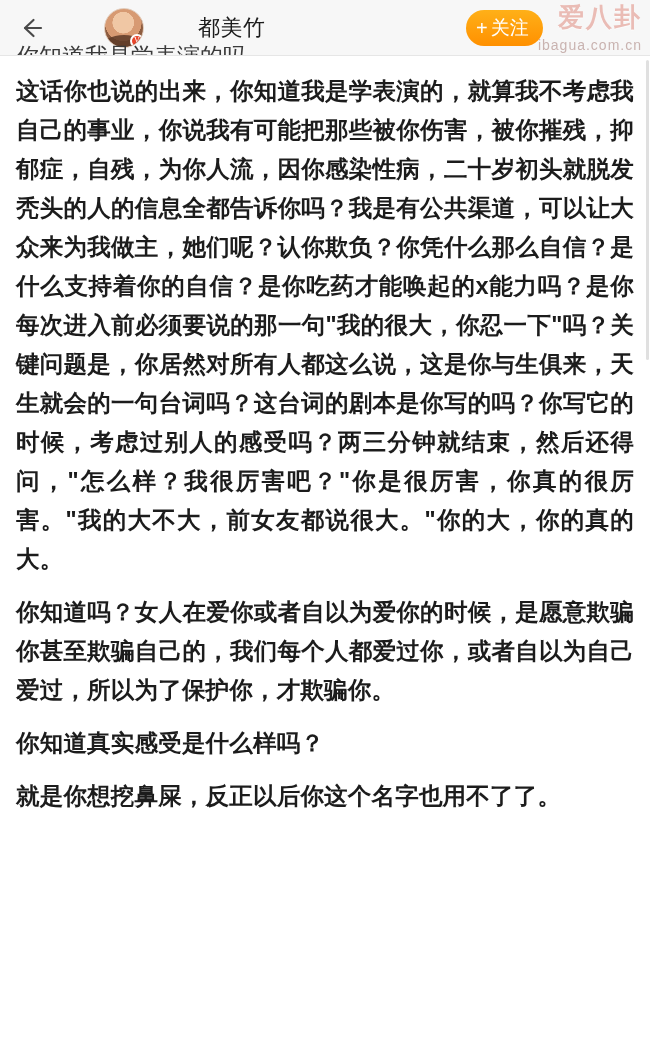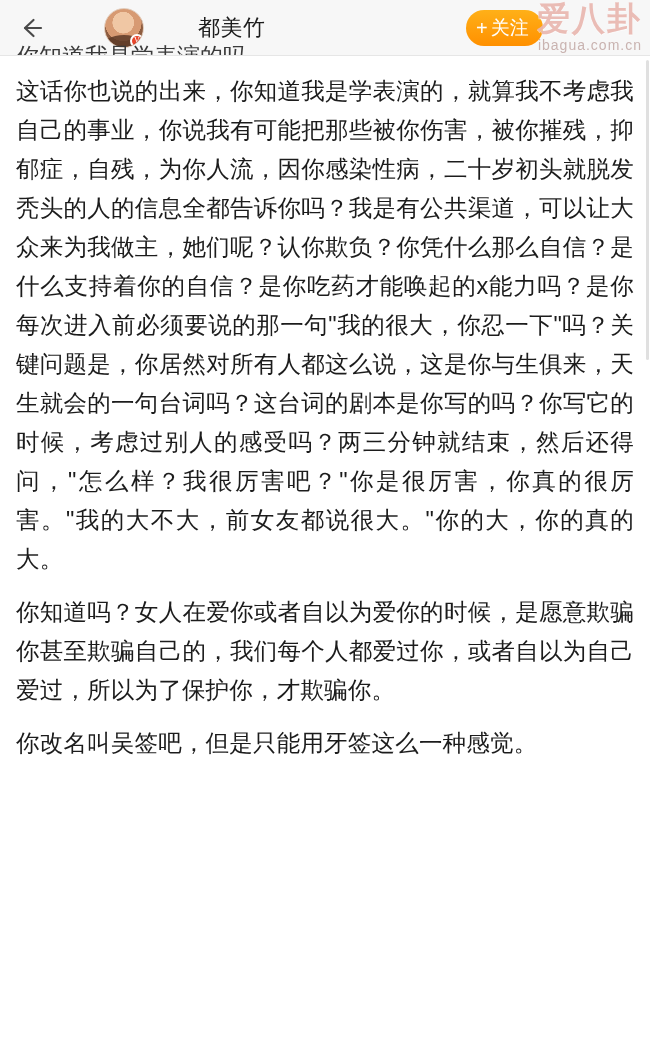--- a/index.html
+++ b/index.html
@@ -113,22 +113,22 @@
 
   
   .watermark {
     position: absolute;
     right: 8px;
     top: 2px;
     text-align: right;
     pointer-events: none;
   }
   .watermark .wm-main {
-    font-family: Liberation Serif, serif;
-    font-size: 33px;
+    font-family: Liberation Mono, monospace;
+    font-size: 26px;
     font-weight: bold;
     color: #e9b7b0;
     opacity: .92;
     letter-spacing: 2px;
     line-height: 34px;
     text-shadow: 0 1px 0 rgba(255,255,255,.6);
   }
   .watermark .wm-sub {
     font-size: 14px;
     color: #c9b3b0;
@@ -152,20 +152,21 @@
     white-space: nowrap;
   }
   .para {
     font-size: 23.5px;
     line-height: 39px;
     color: #1c1c1c;
     text-align: justify;
     text-justify: inter-ideograph;
     margin: 0;
     letter-spacing: .2px;
+    font-weight: bold;
   }
   .para + .para { margin-top: 14px; }
 
   .scroll-hint {
     position: absolute;
     right: 1px;
     top: 60px;
     width: 3px;
     height: 300px;
     background: rgba(0,0,0,.12);
@@ -201,16 +202,17 @@
     <div class="wm-sub">ibagua.com.cn</div>
   </div>
 </div>
 
 <div class="article">
 
   <div class="clipped-line">你知道我是学表演的吗</div>
 
   <p class="para">这话你也说的出来，你知道我是学表演的，就算我不考虑我自己的事业，你说我有可能把那些被你伤害，被你摧残，抑郁症，自残，为你人流，因你感染性病，二十岁初头就脱发秃头的人的信息全都告诉你吗？我是有公共渠道，可以让大众来为我做主，她们呢？认你欺负？你凭什么那么自信？是什么支持着你的自信？是你吃药才能唤起的x能力吗？是你每次进入前必须要说的那一句"我的很大，你忍一下"吗？关键问题是，你居然对所有人都这么说，这是你与生俱来，天生就会的一句台词吗？这台词的剧本是你写的吗？你写它的时候，考虑过别人的感受吗？两三分钟就结束，然后还得问，"怎么样？我很厉害吧？"你是很厉害，你真的很厉害。"我的大不大，前女友都说很大。"你的大，你的真的大。</p>
   <p class="para">你知道吗？女人在爱你或者自以为爱你的时候，是愿意欺骗你甚至欺骗自己的，我们每个人都爱过你，或者自以为自己爱过，所以为了保护你，才欺骗你。</p>
-  <p class="para">你改名叫吴签吧，但是只能用牙签这么一种感觉。</p>
+  <p class="para">你知道真实感受是什么样吗？</p>
+  <p class="para">就是你想挖鼻屎，反正以后你这个名字也用不了了。</p>
 </div>
 
 <div class="scroll-hint"></div>
 
 </body></html>

